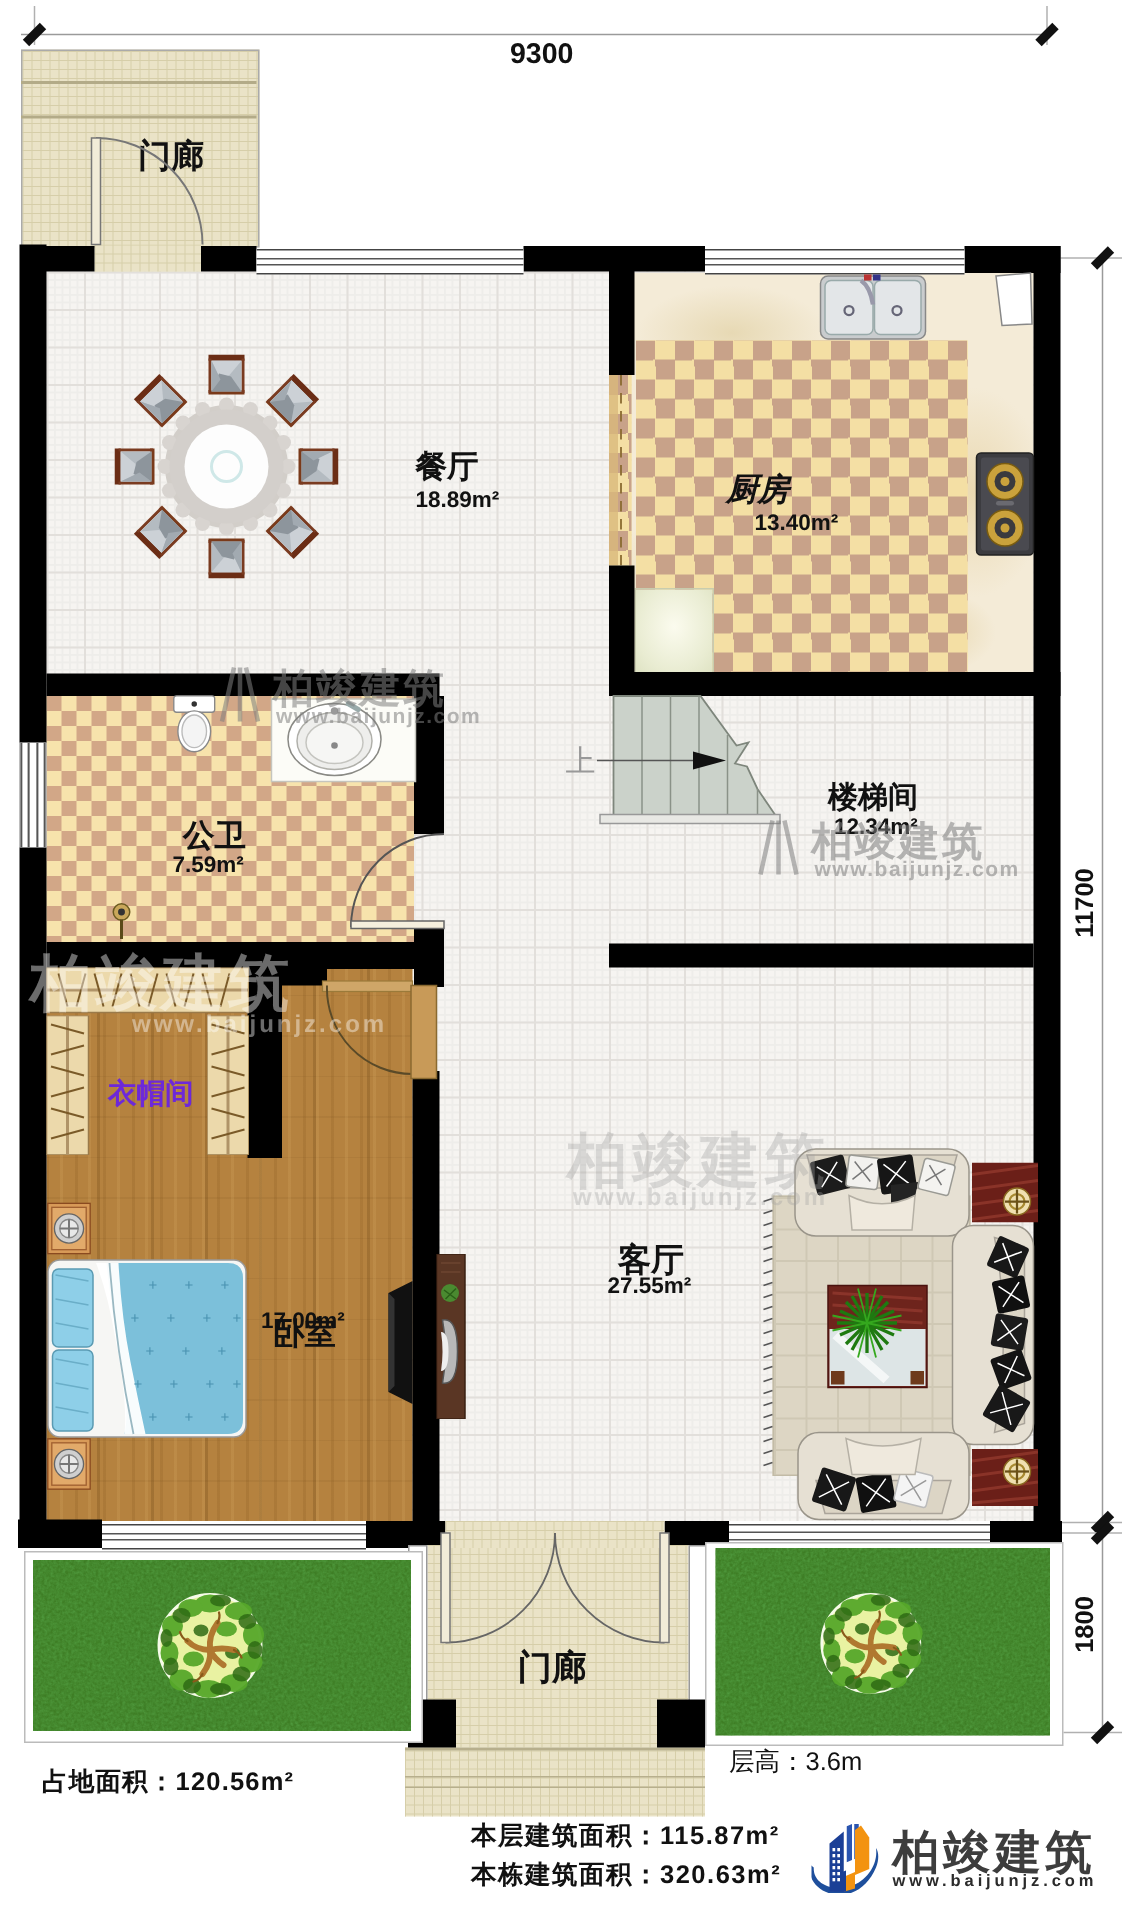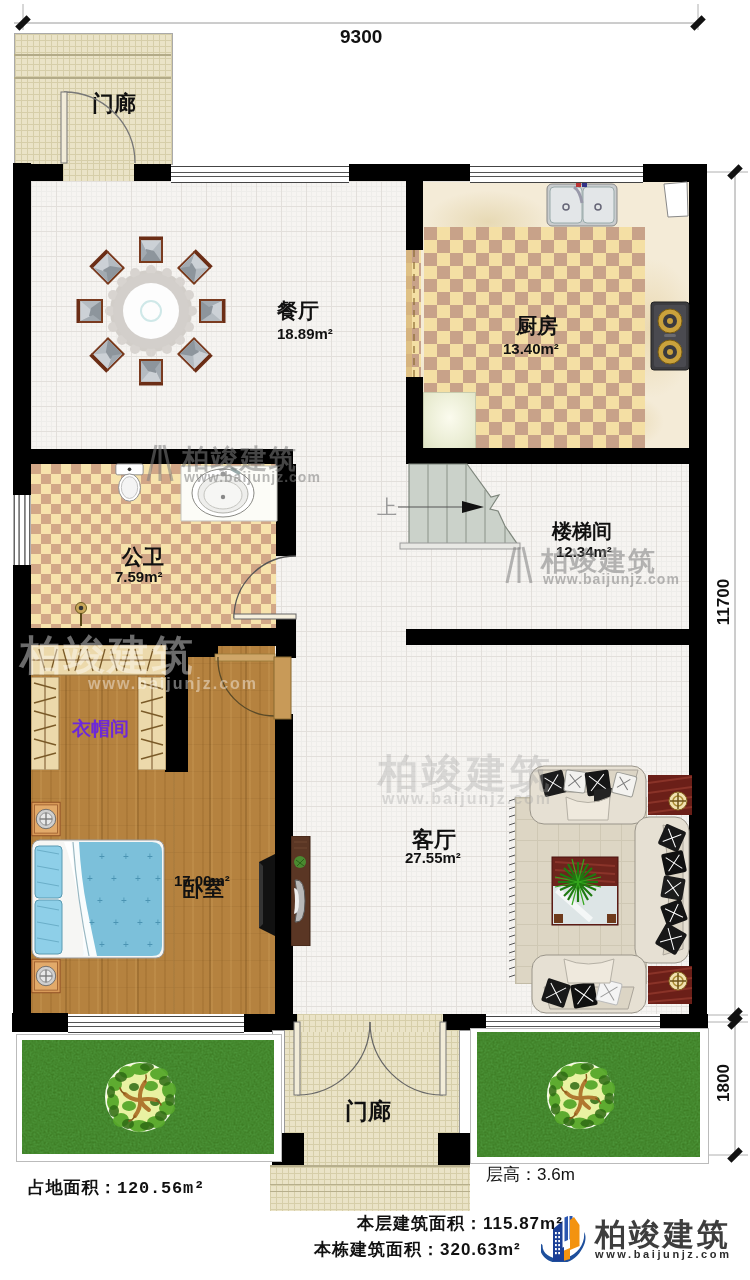--- a/index.html
+++ b/index.html
@@ -337,21 +337,21 @@
   </svg>
 
   <svg class="abs" style="left:210px;top:652px;width:90px;height:75px" viewBox="0 0 90 75">
     <rect x="5" y="2" width="60" height="7" fill="#cfa668" stroke="#9a7a3a" stroke-width="0.8"></rect>
     <path d="M8 5 A 57 57 0 0 0 65 64" fill="none" stroke="#5a4a28" stroke-width="1.3"></path>
     <rect x="64" y="5" width="17" height="62" fill="#c89a58" stroke="#8a6a30" stroke-width="1"></rect>
   </svg>
 
   <div class="label" style="left:277px;top:297px;font-size:21px;">餐厅</div>
   <div class="label" style="left:277px;top:325px;font-size:15px;">18.89m²</div>
-  <div class="label" style="left:516px;top:312px;font-size:21px;">厨房</div>
+  <div class="label" style="left:484px;top:312px;font-size:21px;font-style:italic;">厨房</div>
   <div class="label" style="left:503px;top:340px;font-size:15px;">13.40m²</div>
   <div class="label" style="left:122px;top:543px;font-size:21px;">公卫</div>
   <div class="label" style="left:115px;top:568px;font-size:15px;">7.59m²</div>
   <div class="label" style="left:552px;top:518px;font-size:20px;">楼梯间</div>
   <div class="label" style="left:556px;top:543px;font-size:15px;">12.34m²</div>
   <div class="label" style="left:72px;top:716px;font-size:19px;color:#6d28d9;">衣帽间</div>
   <div class="label" style="left:182px;top:875px;font-size:21px;">卧室</div>
   <div class="label" style="left:174px;top:872px;font-size:15px;">17.00m²</div>
   <div class="label" style="left:412px;top:825px;font-size:22px;">客厅</div>
   <div class="label" style="left:405px;top:849px;font-size:15px;">27.55m²</div>
@@ -714,21 +714,21 @@
         <rect x="17.2" y="24" width="1.8" height="2.2"></rect>
       <rect x="14" y="28" width="1.8" height="2.2"></rect>
         <rect x="17.2" y="28" width="1.8" height="2.2"></rect>
       <rect x="14" y="32" width="1.8" height="2.2"></rect>
         <rect x="17.2" y="32" width="1.8" height="2.2"></rect>
       <rect x="14" y="36" width="1.8" height="2.2"></rect>
         <rect x="17.2" y="36" width="1.8" height="2.2"></rect>
     </g>
   </svg>
 
-  <div class="abs" style="left:28px;top:1176px;font-size:17px;color:#111;font-weight:bold;letter-spacing:0.8px;font-family:Liberation Mono, monospace;">占地面积：120.56m²</div>
+  <div class="abs" style="left:28px;top:1176px;font-size:17px;color:#111;font-weight:bold;letter-spacing:0.8px;">占地面积：120.56m²</div>
   <div class="abs" style="left:486px;top:1163px;font-size:17px;color:#111;font-weight:normal;">层高：3.6m</div>
-  <div class="abs" style="left:314px;top:1212px;font-size:17px;color:#111;font-weight:bold;letter-spacing:1px;margin-left:43px;">本层建筑面积：115.87m²</div>
+  <div class="abs" style="left:314px;top:1212px;font-size:17px;color:#111;font-weight:bold;letter-spacing:1px;">本层建筑面积：115.87m²</div>
   <div class="abs" style="left:314px;top:1238px;font-size:17px;color:#111;font-weight:bold;letter-spacing:1px;">本栋建筑面积：320.63m²</div>
 
   <div class="abs" style="left:595px;top:1214px;font-size:31px;font-weight:bold;color:#3d3d3d;letter-spacing:3px;">柏竣建筑</div>
   <div class="abs" style="left:595px;top:1248px;font-size:11px;font-weight:bold;color:#2b2b2b;letter-spacing:2.6px;">www.baijunjz.com</div>
 
 </div>
 
 </body></html>

